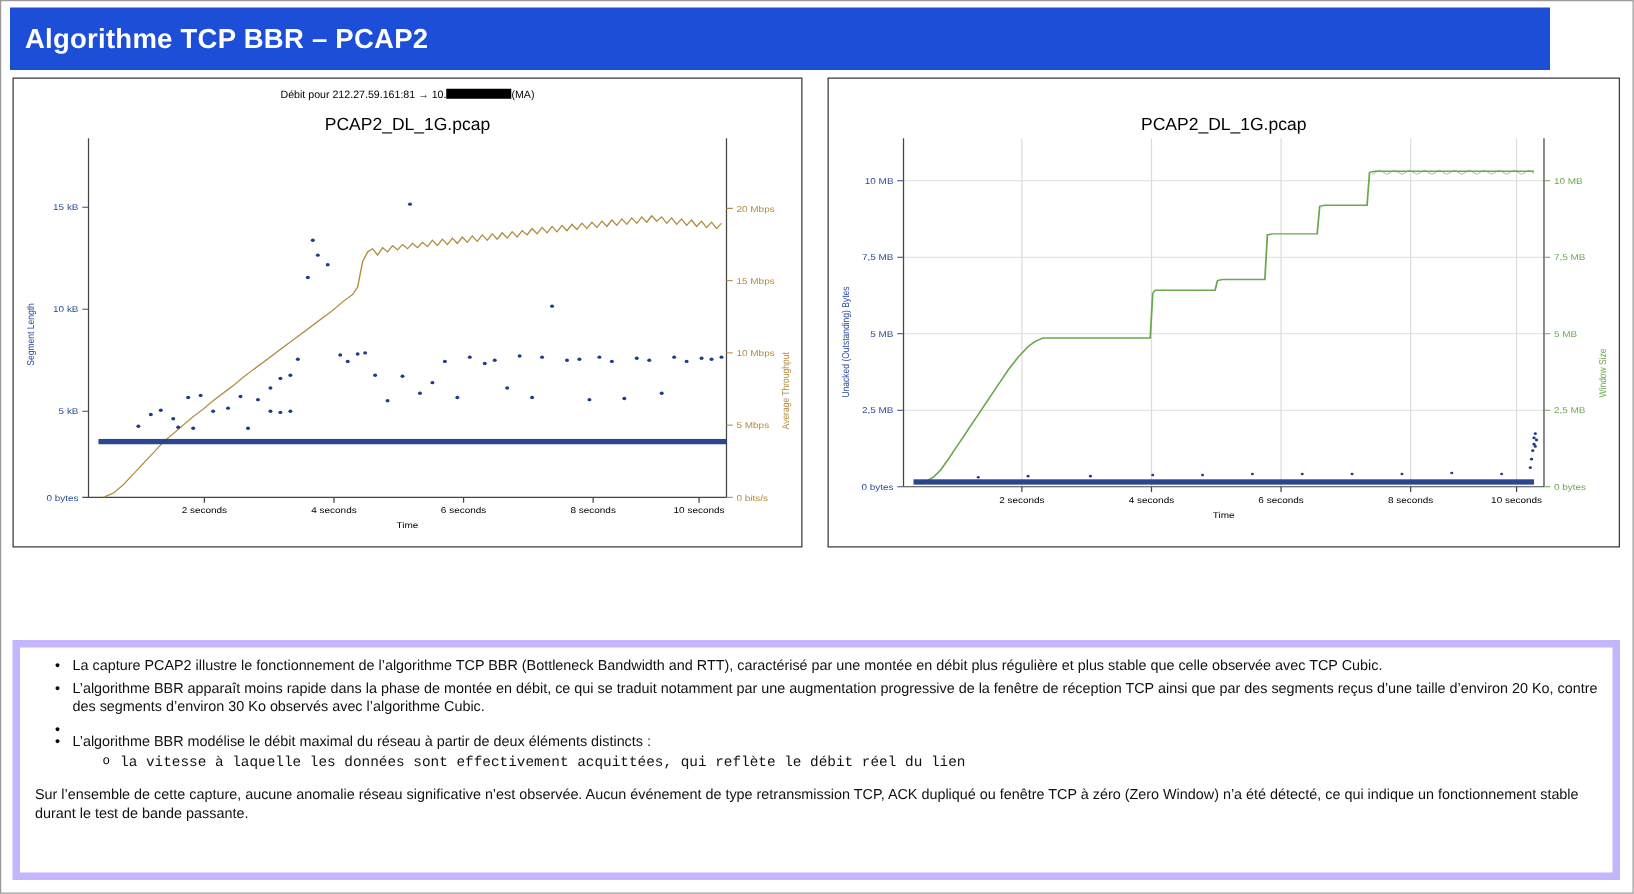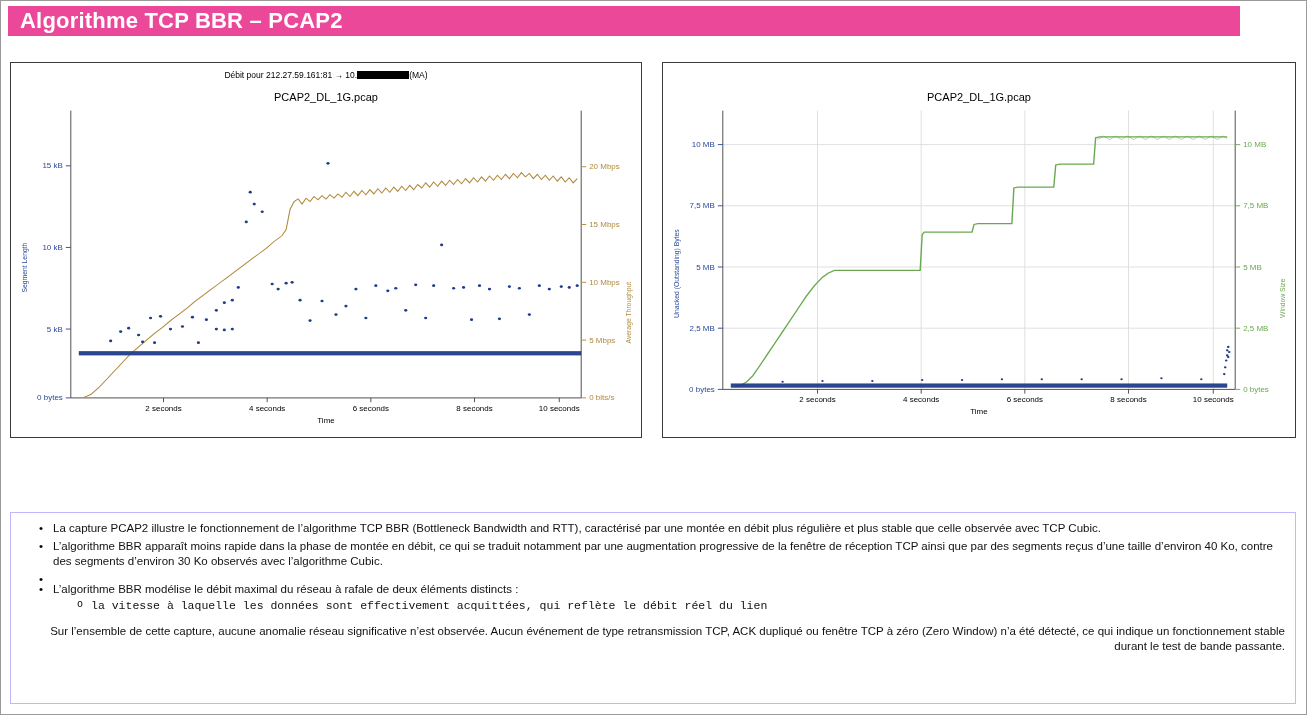--- a/index.html
+++ b/index.html
@@ -23,22 +23,22 @@
     border: 1px solid #9a9a9a;
     box-sizing: border-box;
     pointer-events: none;
   }
   
   .title-bar {
     position: absolute;
     left: 8px;
     top: 6px;
     width: 1232px;
-    height: 30px;
-    background: #ec4899;
+    height: 50px;
+    background: #1d4ed8;
     display: flex;
     align-items: center;
   }
   .title-bar .title-text {
     color: #ffffff;
     font-size: 22px;
     font-weight: bold;
     padding-left: 12px;
     letter-spacing: 0.2px;
   }
@@ -73,21 +73,21 @@
     font-size: 8.5px;
     color: #000000;
     line-height: 1.1;
   }
   .chart-subtitle {
     position: absolute;
     top: 28px;
     left: 0;
     width: 100%;
     text-align: center;
-    font-size: 11px;
+    font-size: 14px;
     color: #000000;
   }
   .redacted {
     display: inline-block;
     background: #000000;
     width: 52px;
     height: 8px;
     vertical-align: -1px;
   }
   .plot-svg {
@@ -97,21 +97,21 @@
     width: 100%;
     height: 100%;
   }
   
   .notes {
     position: absolute;
     left: 10px;
     top: 512px;
     width: 1286px;
     height: 192px;
-    border: 1px solid #c4b5fd;
+    border: 6px solid #c4b5fd;
     box-sizing: border-box;
     padding: 8px 10px 6px 10px;
     font-size: 11.5px;
     line-height: 1.35;
     color: #111111;
   }
   ul.lvl1 {
     margin: 0 0 0 10px;
     padding: 0 0 0 12px;
     list-style: none;
@@ -146,21 +146,20 @@
     top: 0;
     font-size: 10px;
     color: #000;
   }
   .spacer-li {
     height: 8px;
   }
   .summary {
     margin-top: 10px;
     margin-left: 2px;
-    text-align: right;
   }
 </style>
 </head>
 <body>
 
 <div class="page-border"></div>
 
 <div class="title-bar">
   <span class="title-text">Algorithme TCP BBR – PCAP2</span>
 </div>
@@ -396,25 +395,25 @@
     </svg>
   </div>
 </div>
 
 <div class="notes">
   <ul class="lvl1">
     <li>
       <span>La capture PCAP2 illustre le fonctionnement de l’algorithme TCP BBR (Bottleneck Bandwidth and RTT), caractérisé par une montée en débit plus régulière et plus stable que celle observée avec TCP Cubic.</span>
     </li>
     <li>
-      <span>L’algorithme BBR apparaît moins rapide dans la phase de montée en débit, ce qui se traduit notamment par une augmentation progressive de la fenêtre de réception TCP ainsi que par des segments reçus d’une taille d’environ 40 Ko, contre des segments d’environ 30 Ko observés avec l’algorithme Cubic.</span>
+      <span>L’algorithme BBR apparaît moins rapide dans la phase de montée en débit, ce qui se traduit notamment par une augmentation progressive de la fenêtre de réception TCP ainsi que par des segments reçus d’une taille d’environ 20 Ko, contre des segments d’environ 30 Ko observés avec l’algorithme Cubic.</span>
     </li>
     <li class="spacer-li"></li>
     <li>
-      <span>L’algorithme BBR modélise le débit maximal du réseau à rafale de deux éléments distincts :</span>
+      <span>L’algorithme BBR modélise le débit maximal du réseau à partir de deux éléments distincts :</span>
       <ul class="lvl2">
         <li>
           <span>la vitesse à laquelle les données sont effectivement acquittées, qui reflète le débit réel du lien</span>
         </li>
       </ul>
     </li>
   </ul>
   <div class="summary">Sur l’ensemble de cette capture, aucune anomalie réseau significative n’est observée. Aucun événement de type retransmission TCP, ACK dupliqué ou fenêtre TCP à zéro (Zero Window) n’a été détecté, ce qui indique un fonctionnement stable durant le test de bande passante.</div>
 </div>
 

